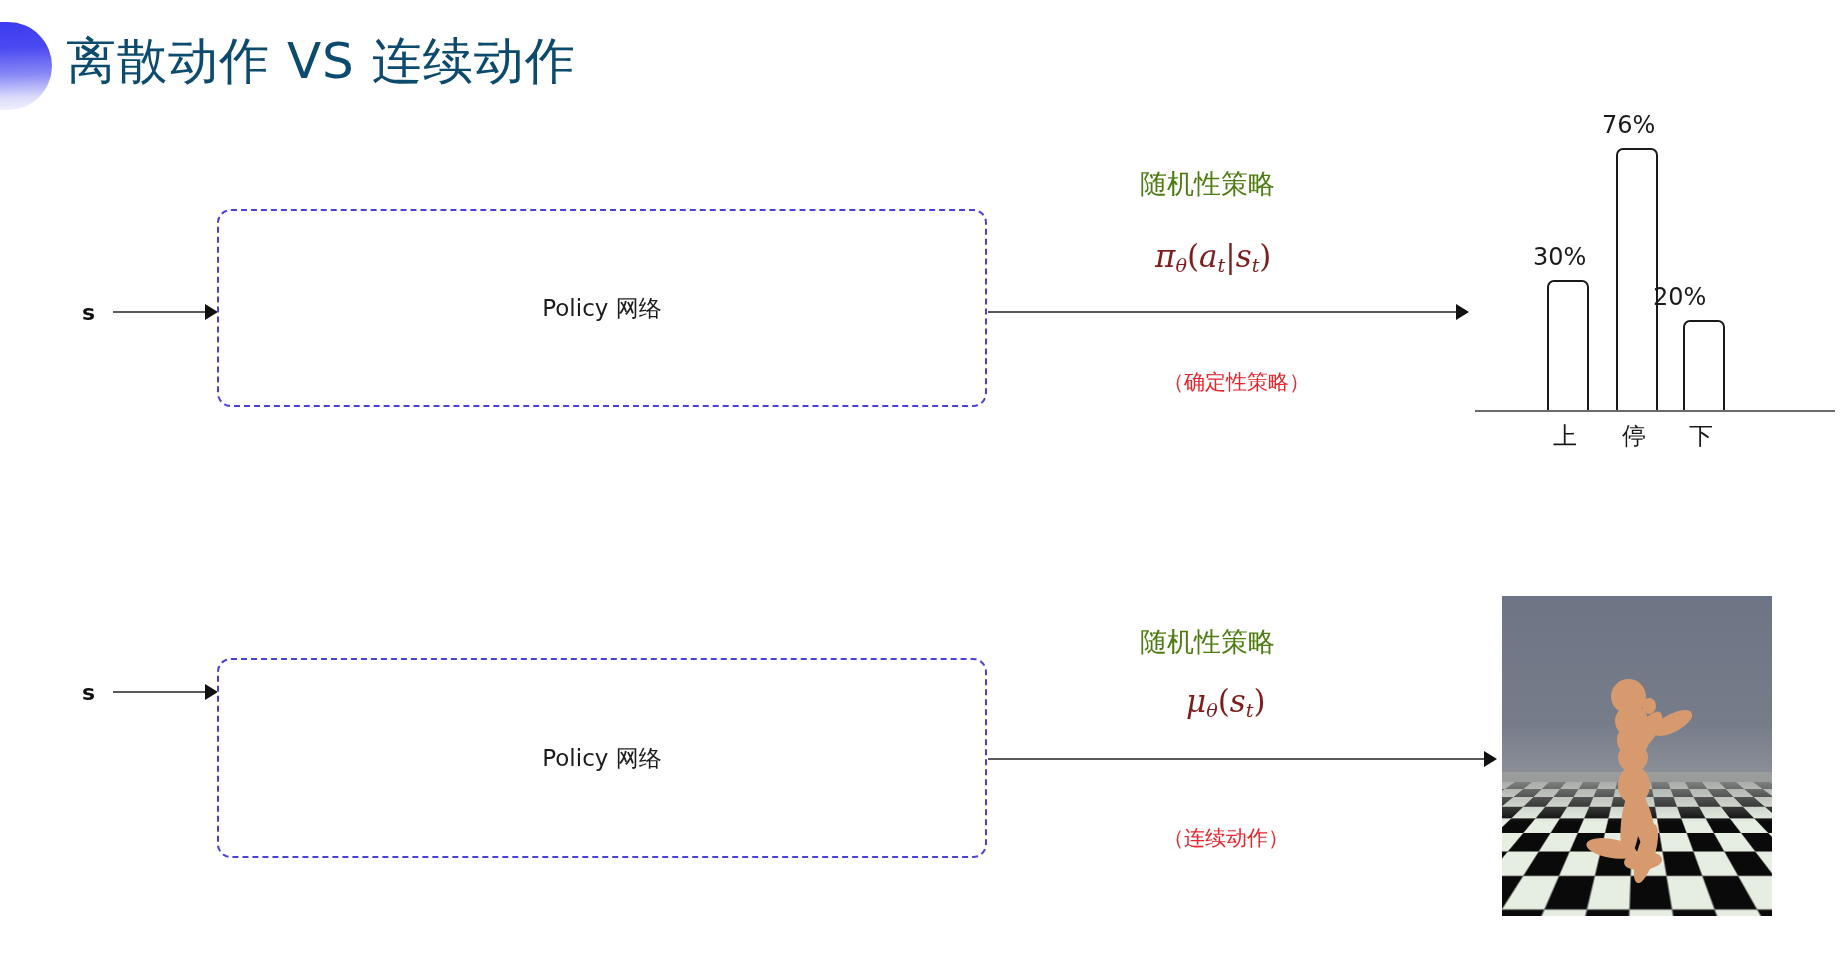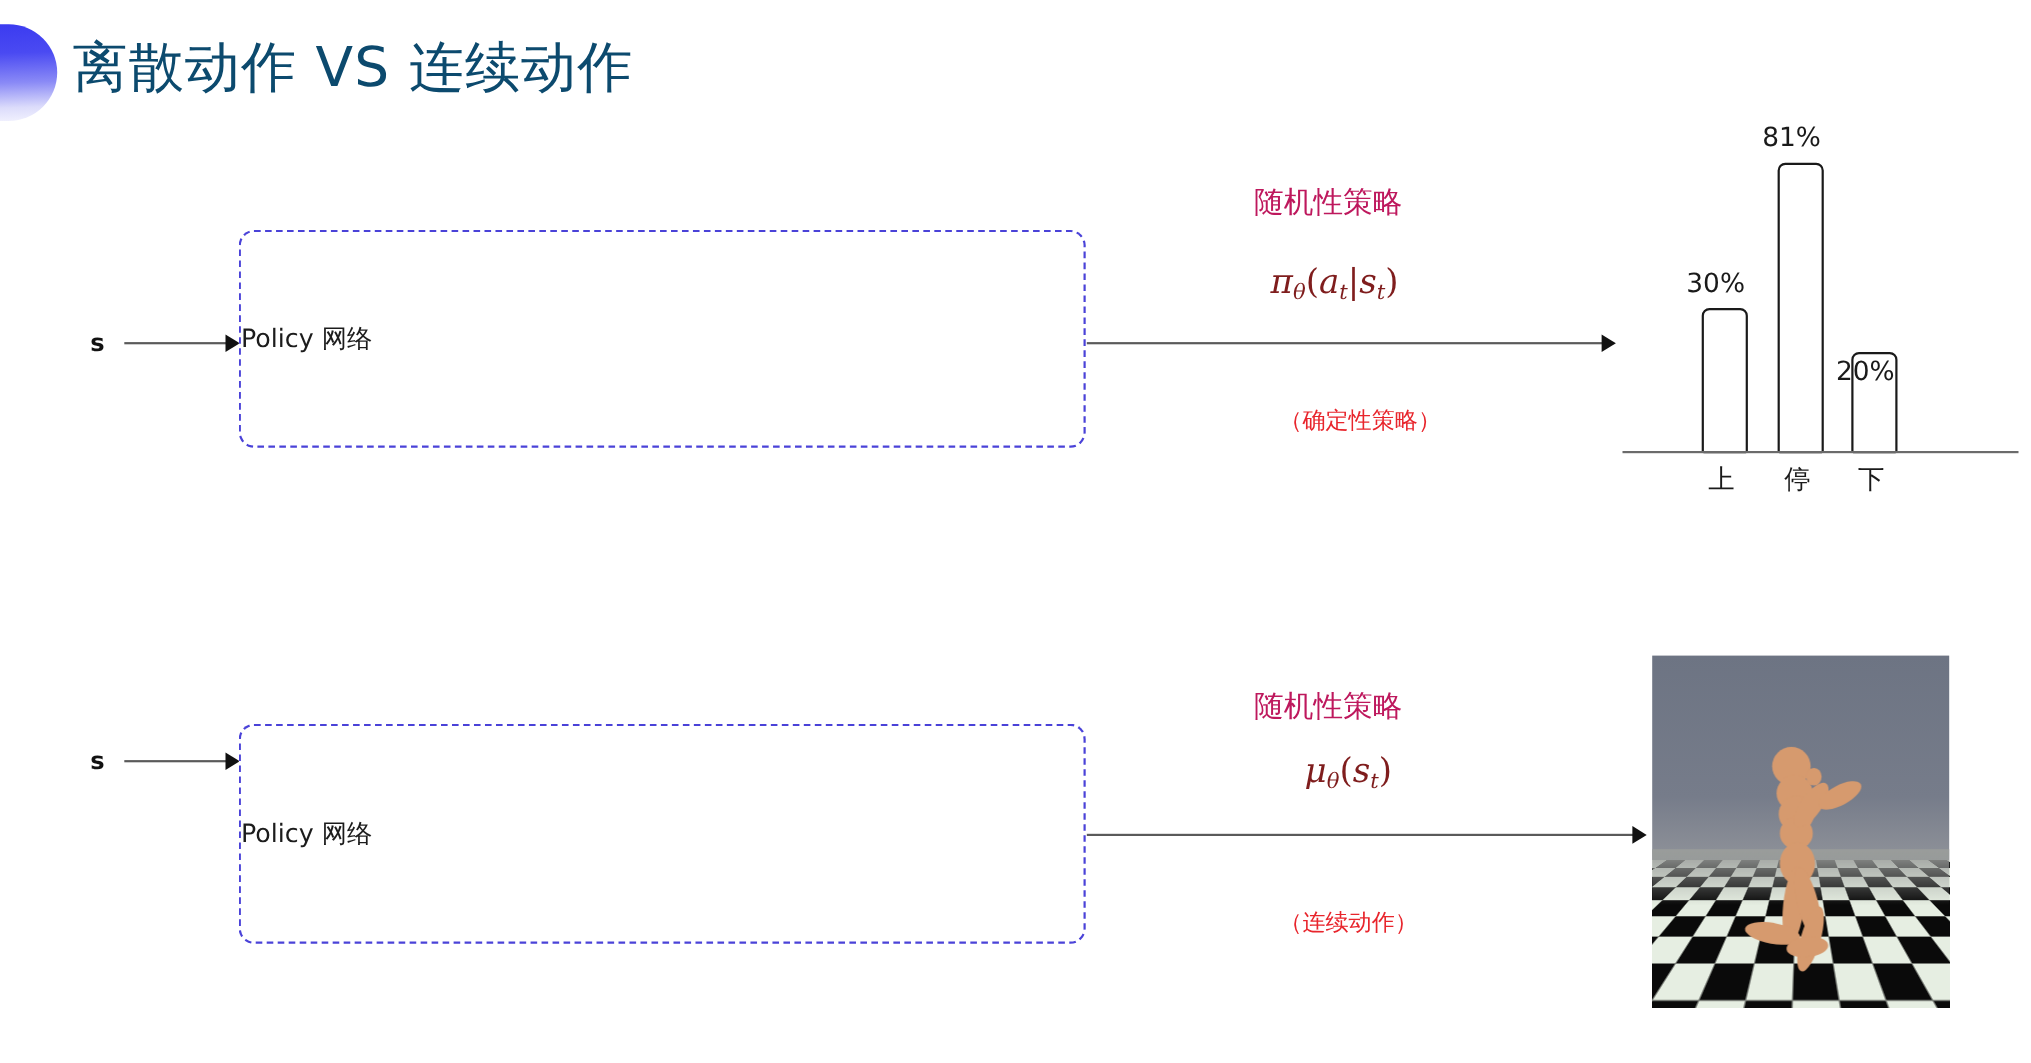--- a/index.html
+++ b/index.html
@@ -18,36 +18,36 @@
     font-family:"DejaVu Sans","Liberation Sans",sans-serif;white-space:nowrap;
   }
 
   
   .policy-box{
     position:absolute;border:2.5px dashed #4a42d8;border-radius:14px;
     background:#ffffff;box-sizing:border-box;
   }
   .policy-box-label{
     position:absolute;left:0;right:0;top:50%;transform:translateY(-50%);
-    text-align:left;font-size:23px;color:#1c1c1c;
+    text-align:center;font-size:23px;color:#1c1c1c;
     font-family:"DejaVu Sans","Liberation Sans",sans-serif;
   }
   .state-label{
     position:absolute;font-size:22px;font-weight:bold;color:#111;
     font-family:"DejaVu Sans","Liberation Sans",sans-serif;
   }
   .arrow-line{position:absolute;height:2px;background:#5a5a5a;}
   .arrow-head{
     position:absolute;width:0;height:0;
     border-top:8px solid transparent;border-bottom:8px solid transparent;
     border-left:13px solid #111;
   }
 
   .policy-name{
-    position:absolute;font-size:27px;color:#be185d;white-space:nowrap;
+    position:absolute;font-size:27px;color:#4d7c0f;white-space:nowrap;
     font-family:"DejaVu Sans","Liberation Sans",sans-serif;
   }
   .policy-formula{
     position:absolute;font-size:31px;color:#7f1d1d;white-space:nowrap;
     font-family:"DejaVu Serif","Liberation Serif",serif;font-style:italic;
   }
   .policy-formula .sub{font-size:0.62em;vertical-align:-0.28em;font-style:italic;}
   .policy-formula .paren{font-style:normal;}
   .action-type{
     position:absolute;font-size:21px;color:#e8252c;white-space:nowrap;
@@ -116,25 +116,25 @@
 </div>
 
 <div class="action-type" style="left:1163px;top:368px;">（确定性策略）</div>
 
 <div id="bar-chart">
   <div class="bar" style="left:107px;top:185px;width:42px;height:132px;"></div>
   <div class="bar-value" style="left:93px;top:148px;">30%</div>
   <div class="bar-cat" style="left:113px;top:325px;">上</div>
 
   <div class="bar" style="left:176px;top:53px;width:42px;height:264px;"></div>
-  <div class="bar-value" style="left:162px;top:16px;">81%</div>
+  <div class="bar-value" style="left:162px;top:16px;">76%</div>
   <div class="bar-cat" style="left:182px;top:325px;">停</div>
 
   <div class="bar" style="left:243px;top:225px;width:42px;height:92px;"></div>
-  <div class="bar-value" style="left:229px;top:188px;margin-top:40px;">20%</div>
+  <div class="bar-value" style="left:213px;top:188px;">20%</div>
   <div class="bar-cat" style="left:249px;top:325px;">下</div>
 
   <div id="chart-baseline"></div>
 </div>
 
 <div class="state-label" style="left:82px;top:680px;">s</div>
 <div class="arrow-line" style="left:113px;top:691px;width:96px;"></div>
 <div class="arrow-head" style="left:205px;top:684px;"></div>
 
 <div class="policy-box" style="left:217px;top:658px;width:770px;height:200px;">

